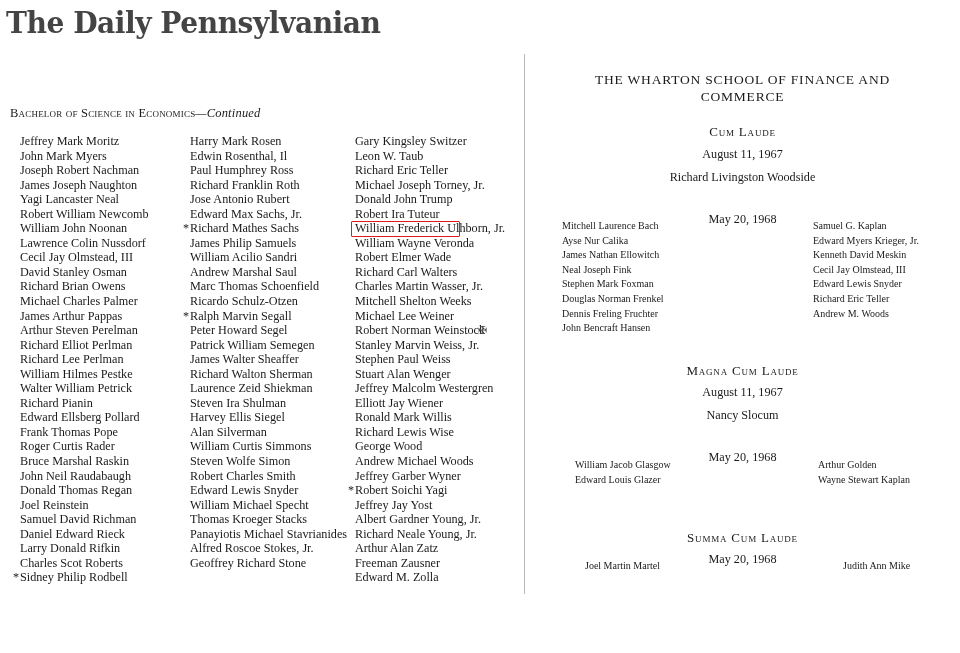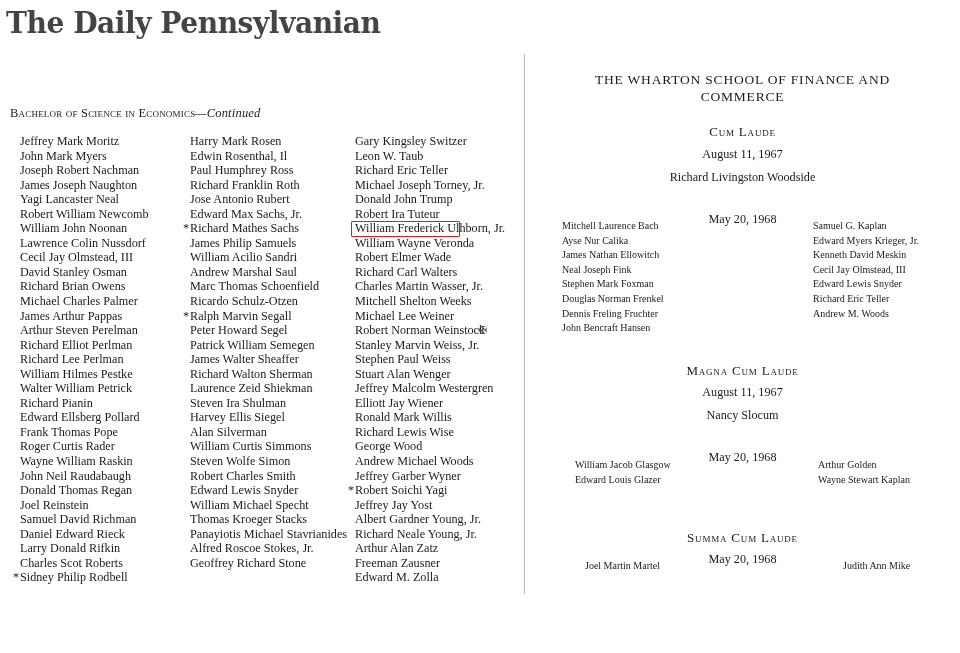--- a/index.html
+++ b/index.html
@@ -219,21 +219,21 @@
         <div class="nm"><span>James Arthur Pappas</span></div>
         <div class="nm"><span>Arthur Steven Perelman</span></div>
         <div class="nm"><span>Richard Elliot Perlman</span></div>
         <div class="nm"><span>Richard Lee Perlman</span></div>
         <div class="nm"><span>William Hilmes Pestke</span></div>
         <div class="nm"><span>Walter William Petrick</span></div>
         <div class="nm"><span>Richard Pianin</span></div>
         <div class="nm"><span>Edward Ellsberg Pollard</span></div>
         <div class="nm"><span>Frank Thomas Pope</span></div>
         <div class="nm"><span>Roger Curtis Rader</span></div>
-        <div class="nm"><span>Wayne William Raskin</span></div>
+        <div class="nm"><span>Bruce Marshal Raskin</span></div>
         <div class="nm"><span>John Neil Raudabaugh</span></div>
         <div class="nm"><span>Donald Thomas Regan</span></div>
         <div class="nm"><span>Joel Reinstein</span></div>
         <div class="nm"><span>Samuel David Richman</span></div>
         <div class="nm"><span>Daniel Edward Rieck</span></div>
         <div class="nm"><span>Larry Donald Rifkin</span></div>
         <div class="nm"><span>Charles Scot Roberts</span></div>
         <div class="nm"><span class="star">*</span><span>Sidney Philip Rodbell</span></div>
       </div>
     <div class="name-col" id="col-2">

